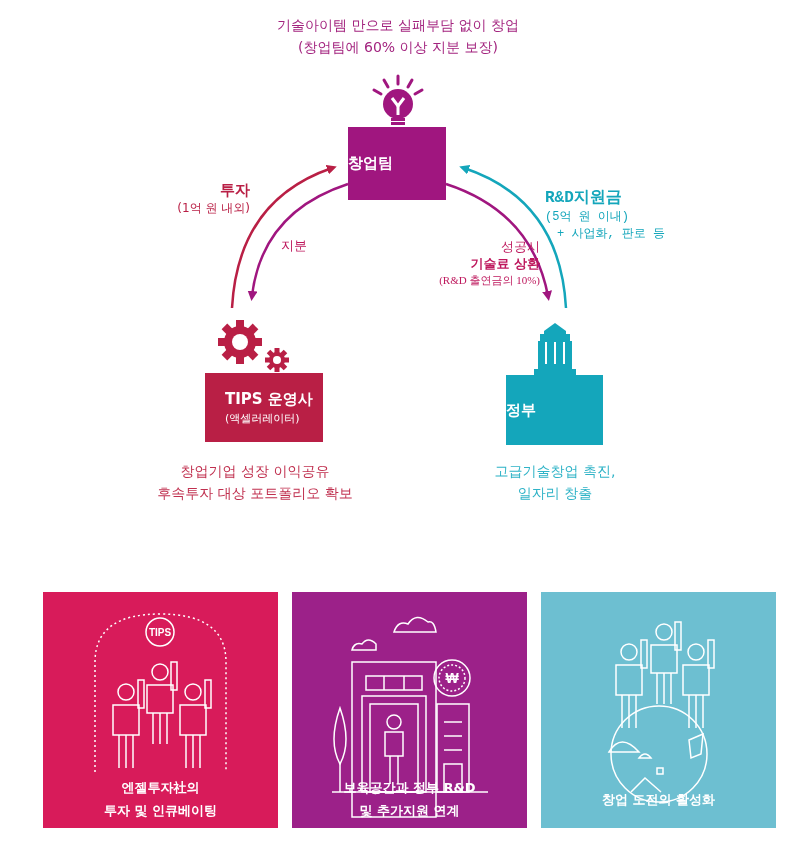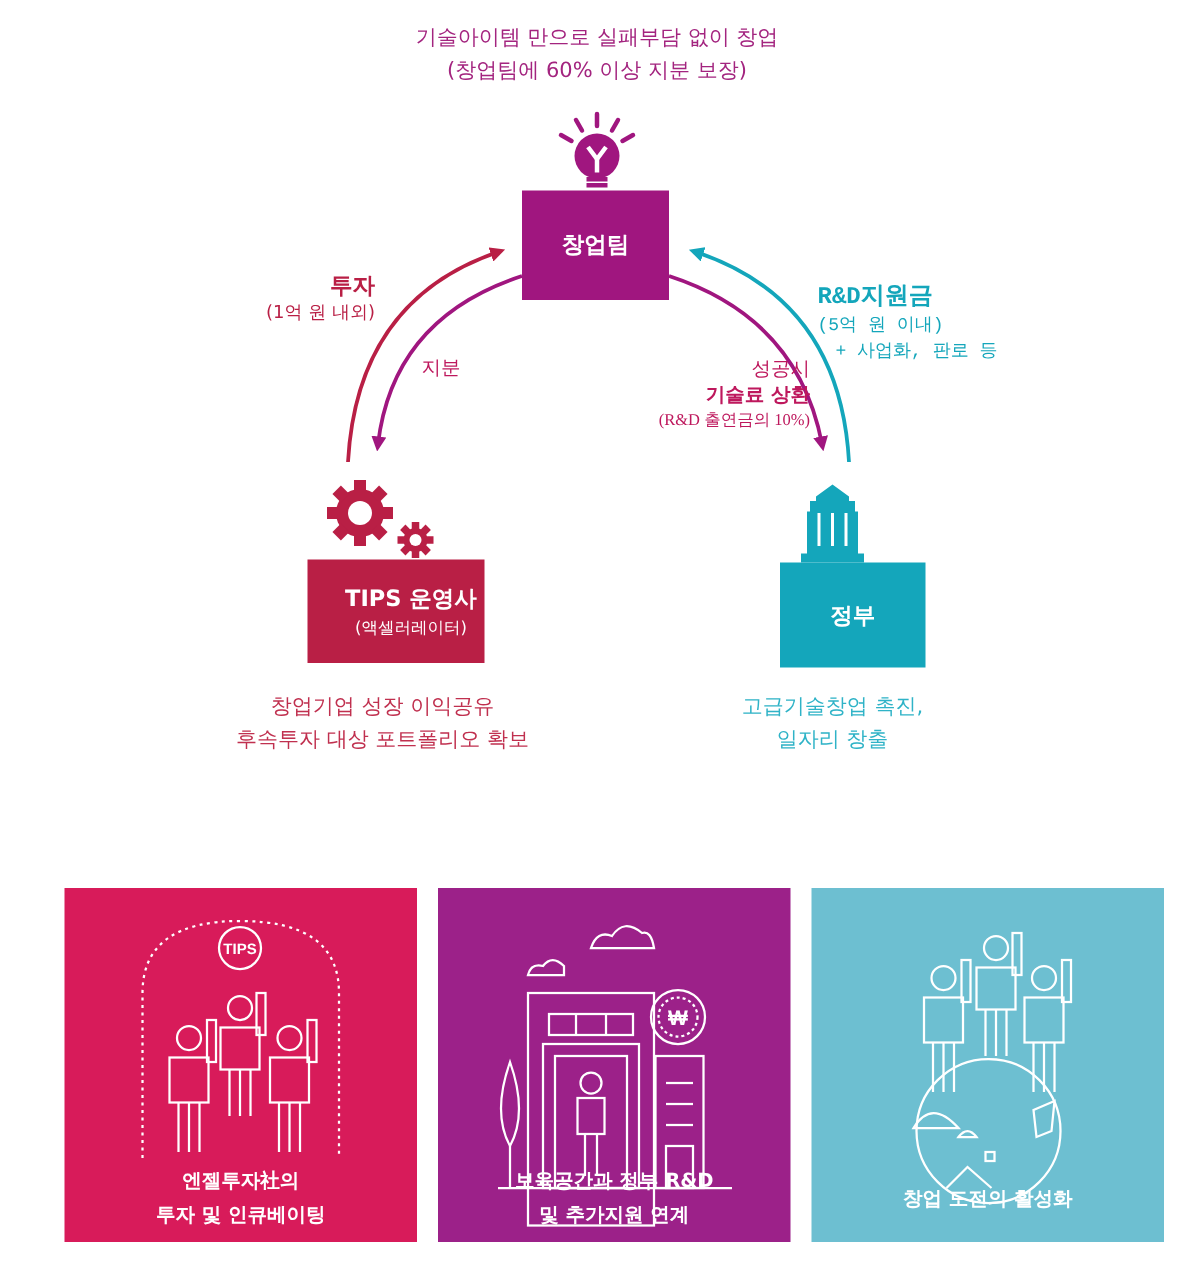--- a/index.html
+++ b/index.html
@@ -1,26 +1,26 @@
 <!DOCTYPE html>
 <html><head>
 <meta charset="utf-8">
 <style>
   html, body { margin:0; padding:0; background:#ffffff; }
   body { width:796px; height:842px; position:relative; overflow:hidden;
          font-family:"DejaVu Sans","Liberation Sans",sans-serif; }
   .abs { position:absolute; }
   .ctr { text-align:center; }
   .top-text { left:0; width:796px; top:14px; color:#a3247f; font-size:14px; line-height:22px; }
-  .box { display:flex; flex-direction:column; align-items:center; justify-content:center; color:#fff; }
+  .box { display:flex; flex-direction:column; align-items:flex-start; justify-content:center; color:#fff; }
   .box-team { left:348px; top:127px; width:98px; height:73px; background:#a0167f; font-size:15px; font-weight:bold; }
   .box-tips { left:205px; top:373px; width:98px; height:69px; background:#b91f45;padding-left:20px; }
   .box-tips .t1 { font-size:15px; font-weight:bold; }
   .box-tips .t2 { font-size:11px; margin-top:2px; }
-  .box-gov { left:520px; top:375px; width:97px; height:70px; background:#14a6bb; font-size:15px; font-weight:bold; }
+  .box-gov { left:506px; top:375px; width:97px; height:70px; background:#14a6bb; font-size:15px; font-weight:bold; }
   .lbl { font-size:12px; line-height:17px; }
   .red { color:#b91f45; }
   .purple { color:#be185d; }
   .teal { color:#14a6bb; }
   .bottom-text { font-size:14px; line-height:22px; }
   .card { top:592px; width:235px; height:236px; }
   .card .cap { position:absolute; left:0; width:235px; text-align:center; color:#fff; font-size:13px; font-weight:bold; line-height:23px; }
   svg { overflow:visible; }
 </style>
 </head>

